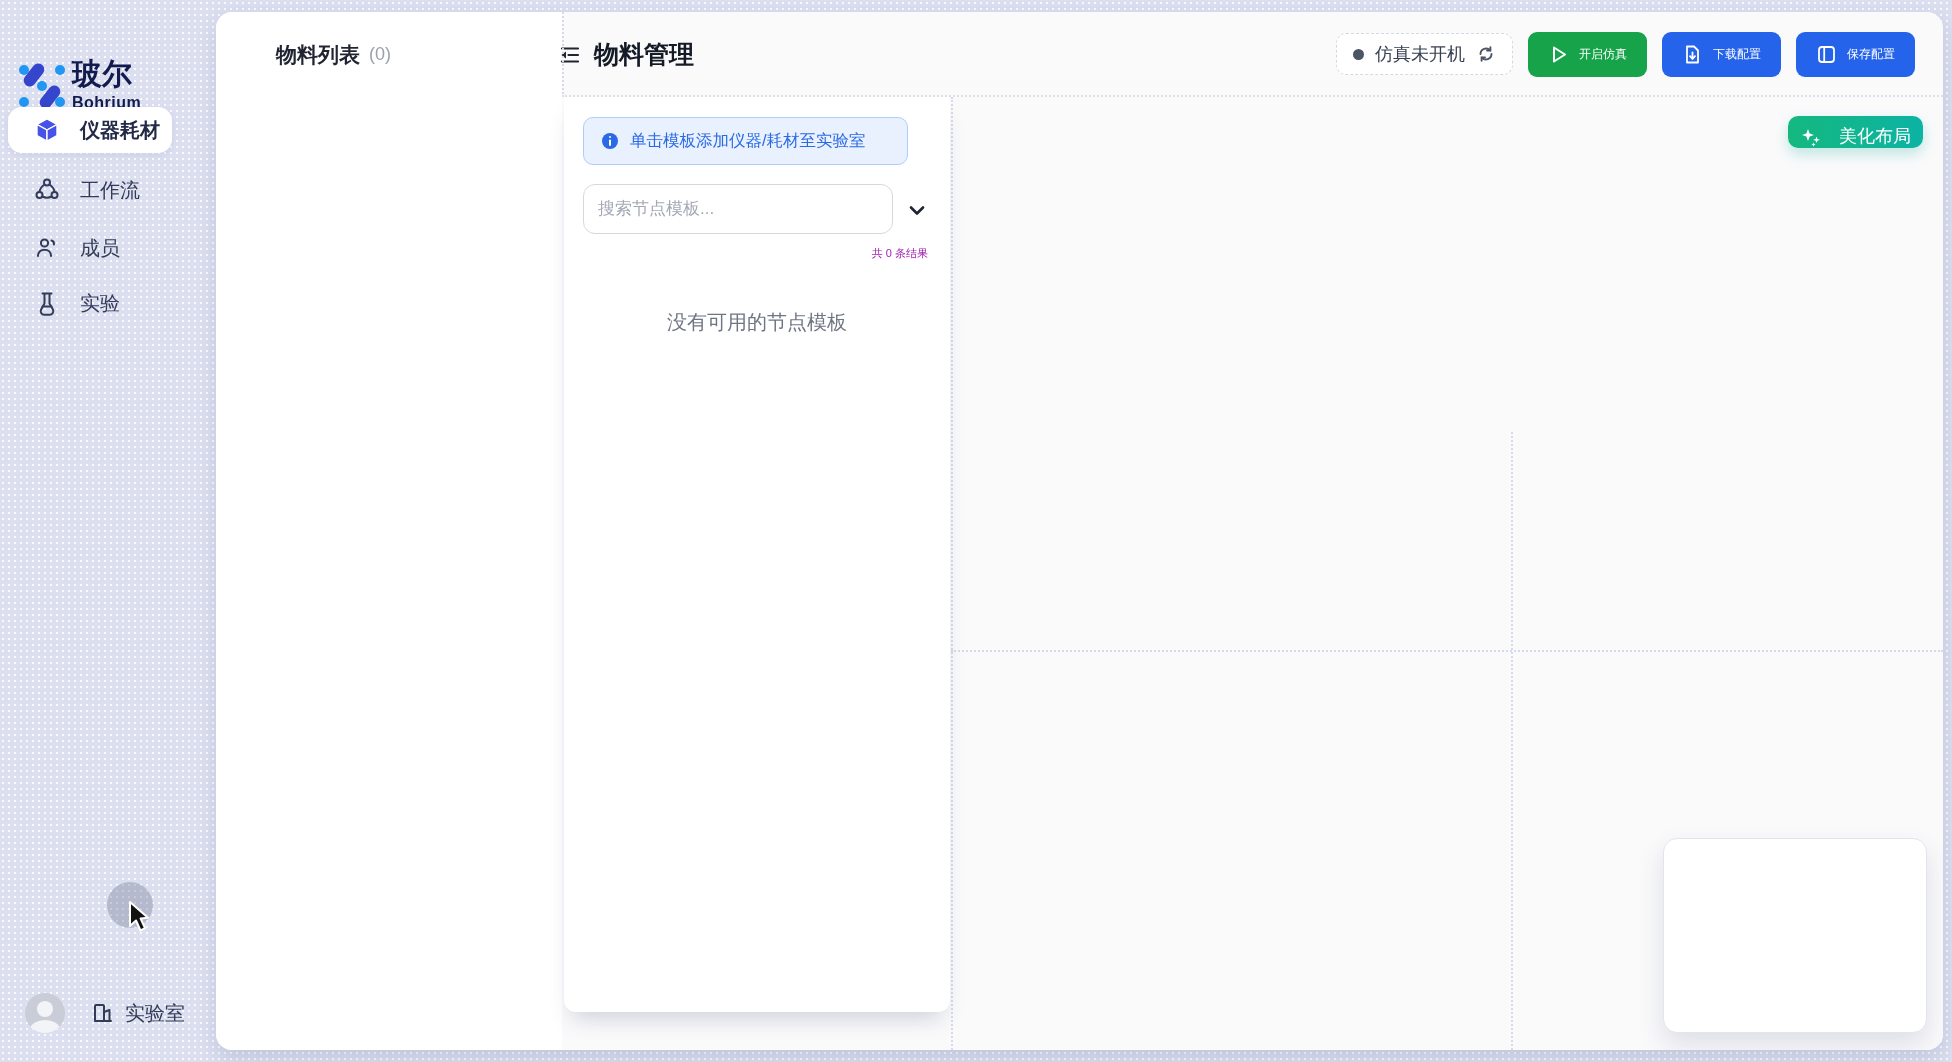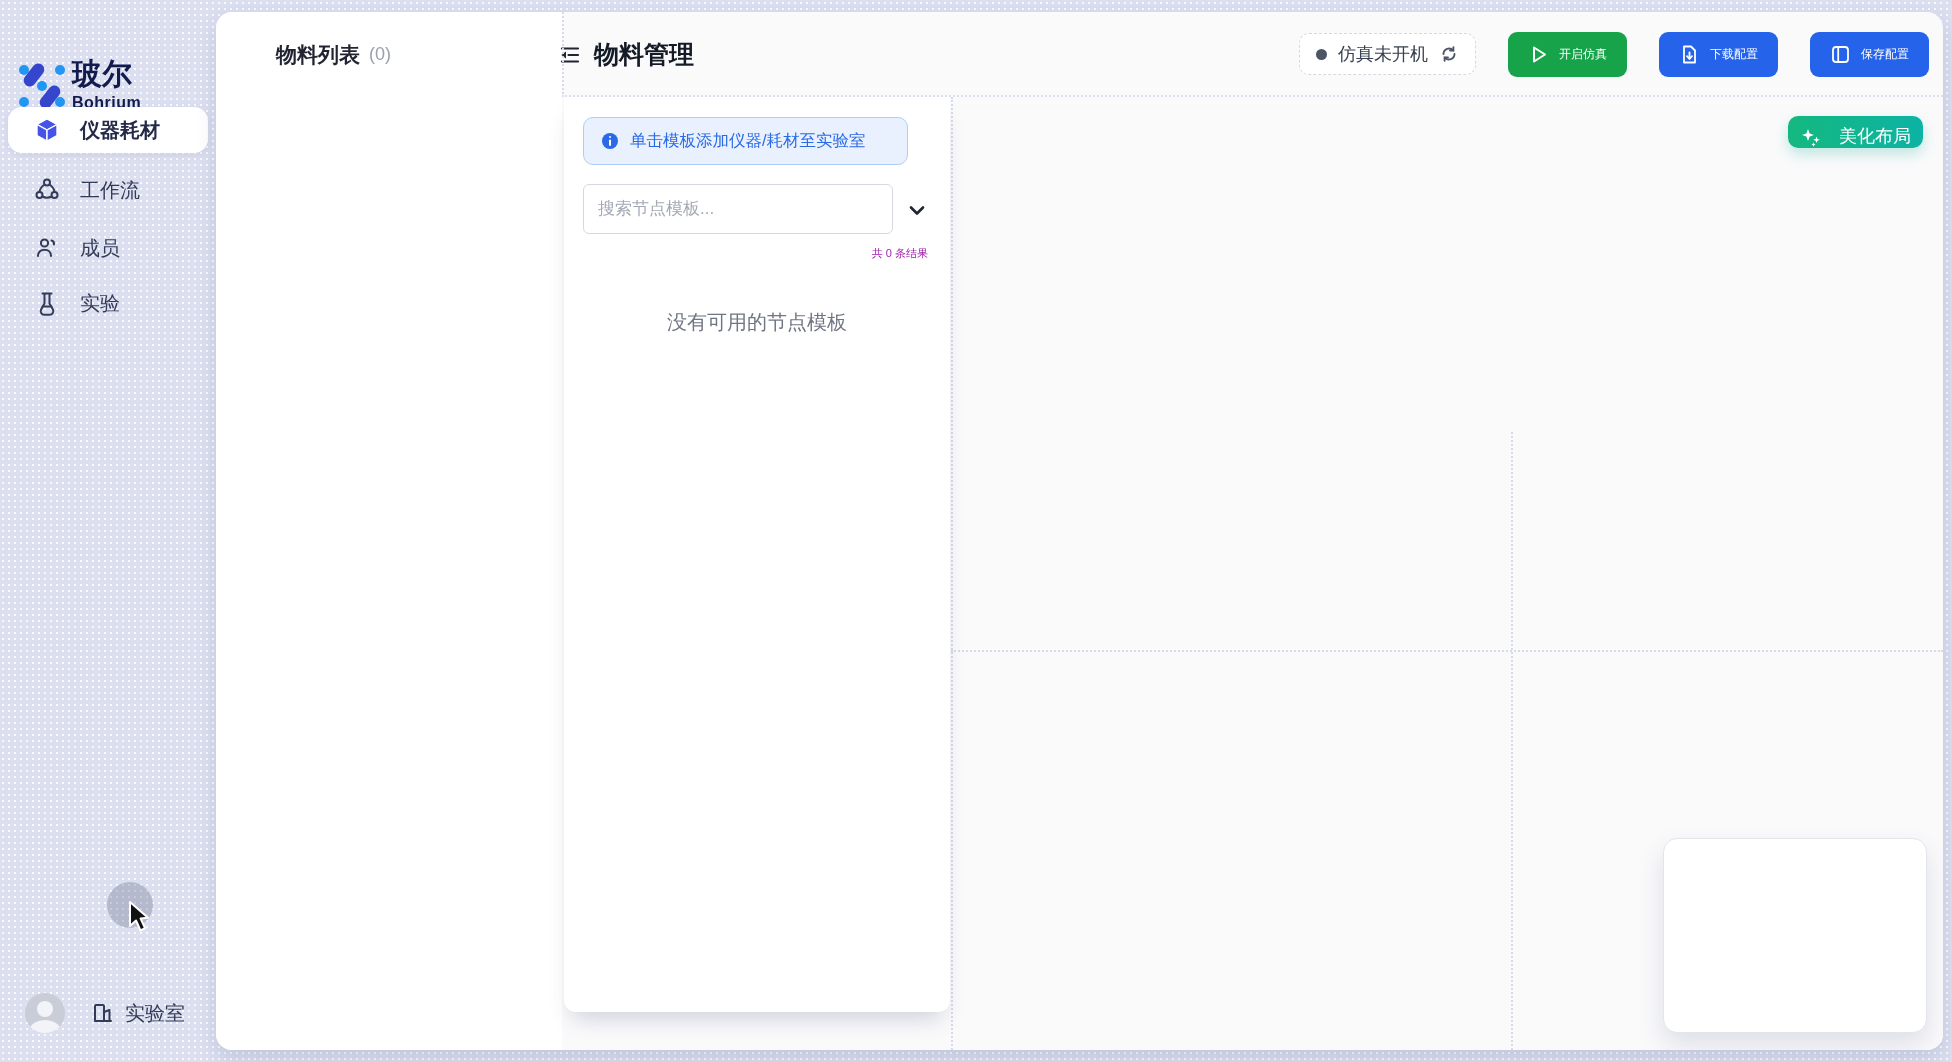--- a/index.html
+++ b/index.html
@@ -14,21 +14,21 @@
   }
 
   
   .sidebar { position:absolute; left:0; top:0; width:216px; height:1062px; }
   .brand { position:absolute; left:16px; top:18px; display:flex; align-items:center; gap:4px;margin-top:41px; }
   .brand-icon { width:52px; height:52px; }
   .brand-zh { font-size:30px; font-weight:bold; color:#121b4e; line-height:1; }
   .brand-en { font-size:16px; font-weight:bold; color:#121b4e; letter-spacing:.5px; margin-top:5px; }
 
   .nav { position:absolute; left:0; top:107px; width:216px; }
-  .nav-item { position:absolute; left:8px; width:200px; height:46px; border-radius:14px;
+  .nav-item { position:absolute; left:8px; width:164px; height:46px; border-radius:14px;
               display:flex; align-items:center; cursor:pointer; color:#343b58; }
   .nav-item .ic { width:26px; height:26px; margin-left:26px; flex:0 0 auto; display:flex; }
   .nav-item .lbl { margin-left:20px; font-size:20px; font-weight:500; }
   .nav-item.selected { background:#ffffff; box-shadow:0 2px 6px rgba(60,70,120,.10); }
   .nav-item.selected .lbl { font-weight:600; color:#232a47; }
 
   .side-footer { position:absolute; left:0; top:988px; width:216px; height:50px;
                  display:flex; align-items:center; }
   .avatar { width:40px; height:40px; border-radius:50%; background:#c9cdd8; margin-left:25px;
             position:relative; overflow:hidden; flex:0 0 auto; cursor:pointer; }
@@ -49,21 +49,21 @@
   .fold-btn { position:absolute; right:16px; top:31px; width:24px; height:24px; cursor:pointer; display:flex; }
 
   .divider-v { position:absolute; left:346px; top:0; height:1038px; width:0;
                border-left:2px dotted #d7daec; }
 
   .main-header { position:absolute; left:346px; top:0; width:1381px; height:85px; }
   .main-header::after { content:""; position:absolute; left:0; bottom:0; width:100%; height:0;
                         border-top:2px dotted #dcdfee; }
   .page-title { position:absolute; left:32px; top:26px; font-size:25px; font-weight:bold; color:#141a26; }
 
-  .hdr-right { position:absolute; right:14px; top:19px; height:46px; display:flex; align-items:center; gap:32px; }
+  .hdr-right { position:absolute; right:28px; top:19px; height:46px; display:flex; align-items:center; gap:15px; }
   .status-pill { height:42px; padding:0 16px; border:1px dashed #d5d8e0; border-radius:10px;
                  display:flex; align-items:center; gap:11px; background:#fff; }
   .status-dot { width:11px; height:11px; border-radius:50%; background:#4b5563; }
   .status-text { font-size:18px; color:#374151; font-weight:500; }
   .refresh-btn { width:20px; height:20px; display:flex; cursor:pointer; }
 
   .btn { height:45px; border:none; border-radius:9px; display:flex; align-items:center; gap:10px;
          padding:0 20px; font-size:12px; font-weight:500; color:#ffffff; cursor:pointer;
          font-family:"Liberation Sans", sans-serif; }
   .btn .bic { width:21px; height:21px; display:flex; }
@@ -77,21 +77,21 @@
 
   
   .tpl-card { position:absolute; left:348px; top:85px; width:386px; height:915px; background:#ffffff;
               border-radius:0 0 12px 12px; box-shadow:0 14px 22px -8px rgba(55,65,110,.22); }
   .tpl-banner { position:absolute; left:19px; top:20px; width:325px; height:48px;
                 background:#e8f1fd; border:1px solid #aecdf8; border-radius:10px;
                 display:flex; align-items:center; }
   .tpl-banner .iic { width:18px; height:18px; margin-left:17px; display:flex; flex:0 0 auto; }
   .tpl-banner .txt { margin-left:11px; font-size:16.5px; color:#2b6ae6; font-weight:500; white-space:nowrap; }
   .tpl-search { position:absolute; left:19px; top:87px; width:310px; height:50px;
-                border:1px solid #d6d8e0; border-radius:6px; padding:0 14px; font-size:17px;
+                border:1px solid #d6d8e0; border-radius:12px; padding:0 14px; font-size:17px;
                 color:#1f2430; background:#fff; outline:none; font-family:"Liberation Sans", sans-serif; }
   .tpl-search::placeholder { color:#a3a8b3; }
   .tpl-chevron { position:absolute; left:340px; top:100px; width:26px; height:26px; display:flex; cursor:pointer; }
   .tpl-count { position:absolute; right:22px; top:149px; font-size:11px; color:#a21caf; }
   .tpl-empty { position:absolute; left:0; top:212px; width:386px; text-align:center;
                font-size:20px; color:#6f7582; }
 
   .beautify-btn { position:absolute; left:1572px; top:104px; width:135px; height:32px;
                   border:none; border-radius:10px; display:flex; align-items:flex-end; justify-content:center;
                   gap:17px; color:#fff; font-size:18px; font-weight:500; cursor:pointer;

